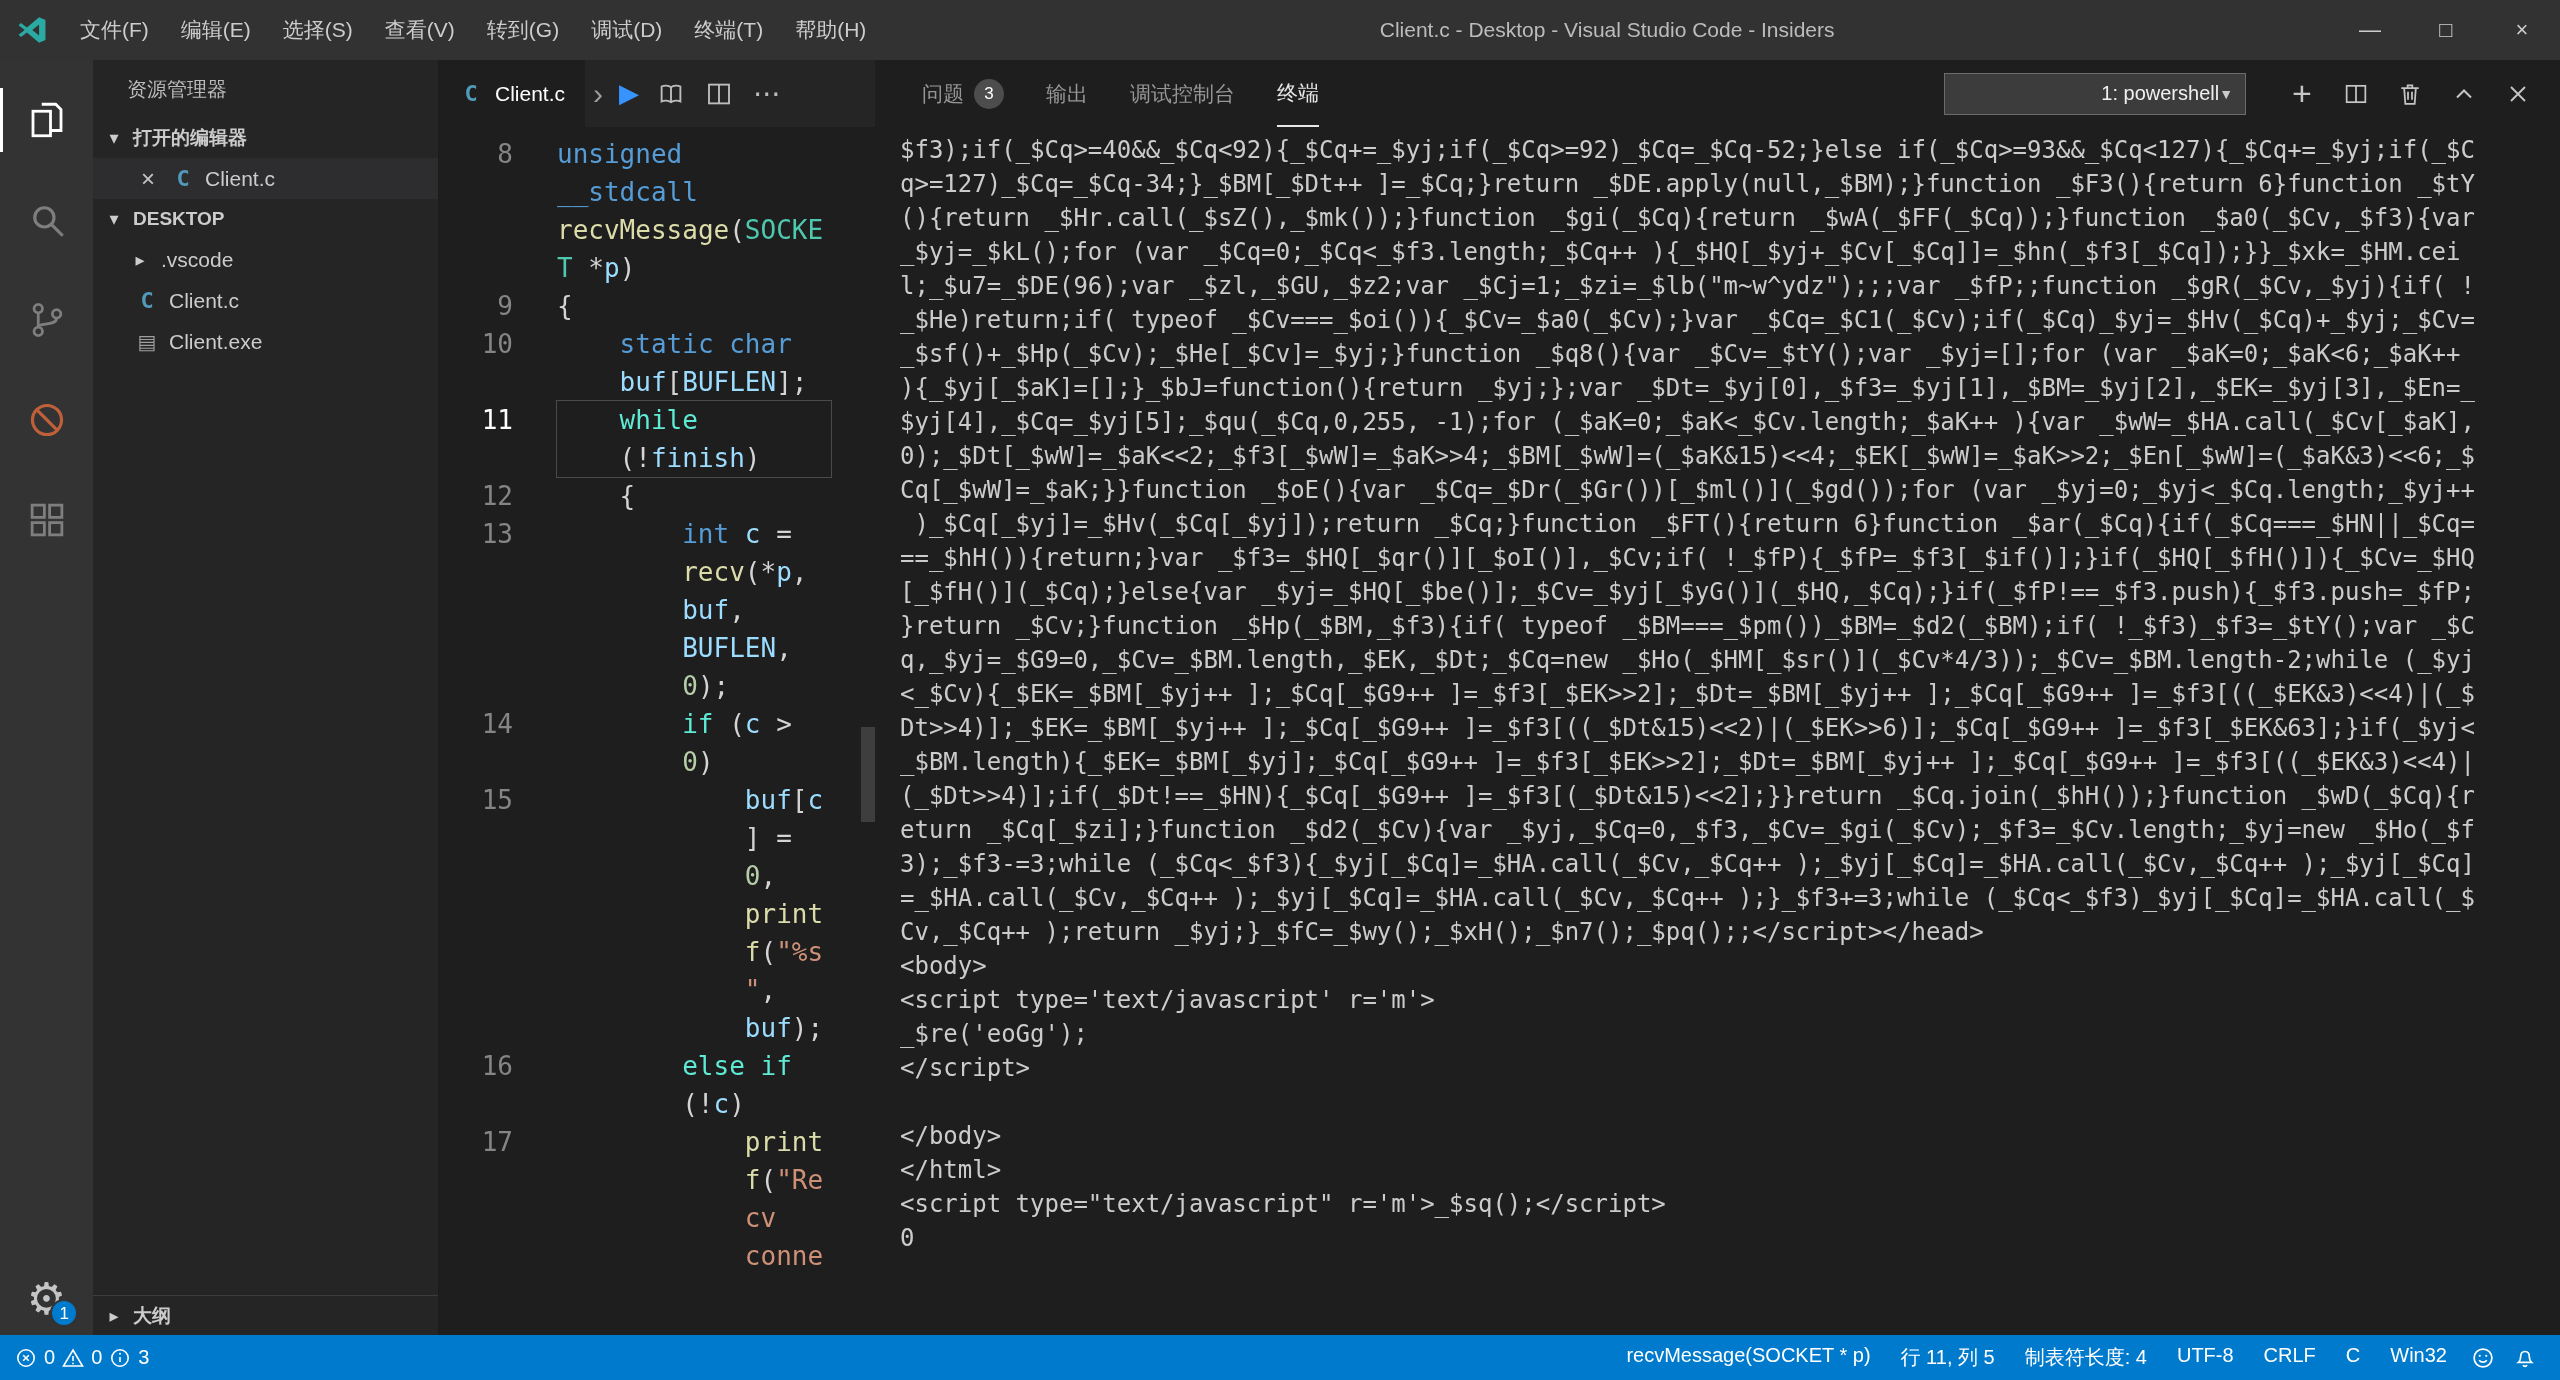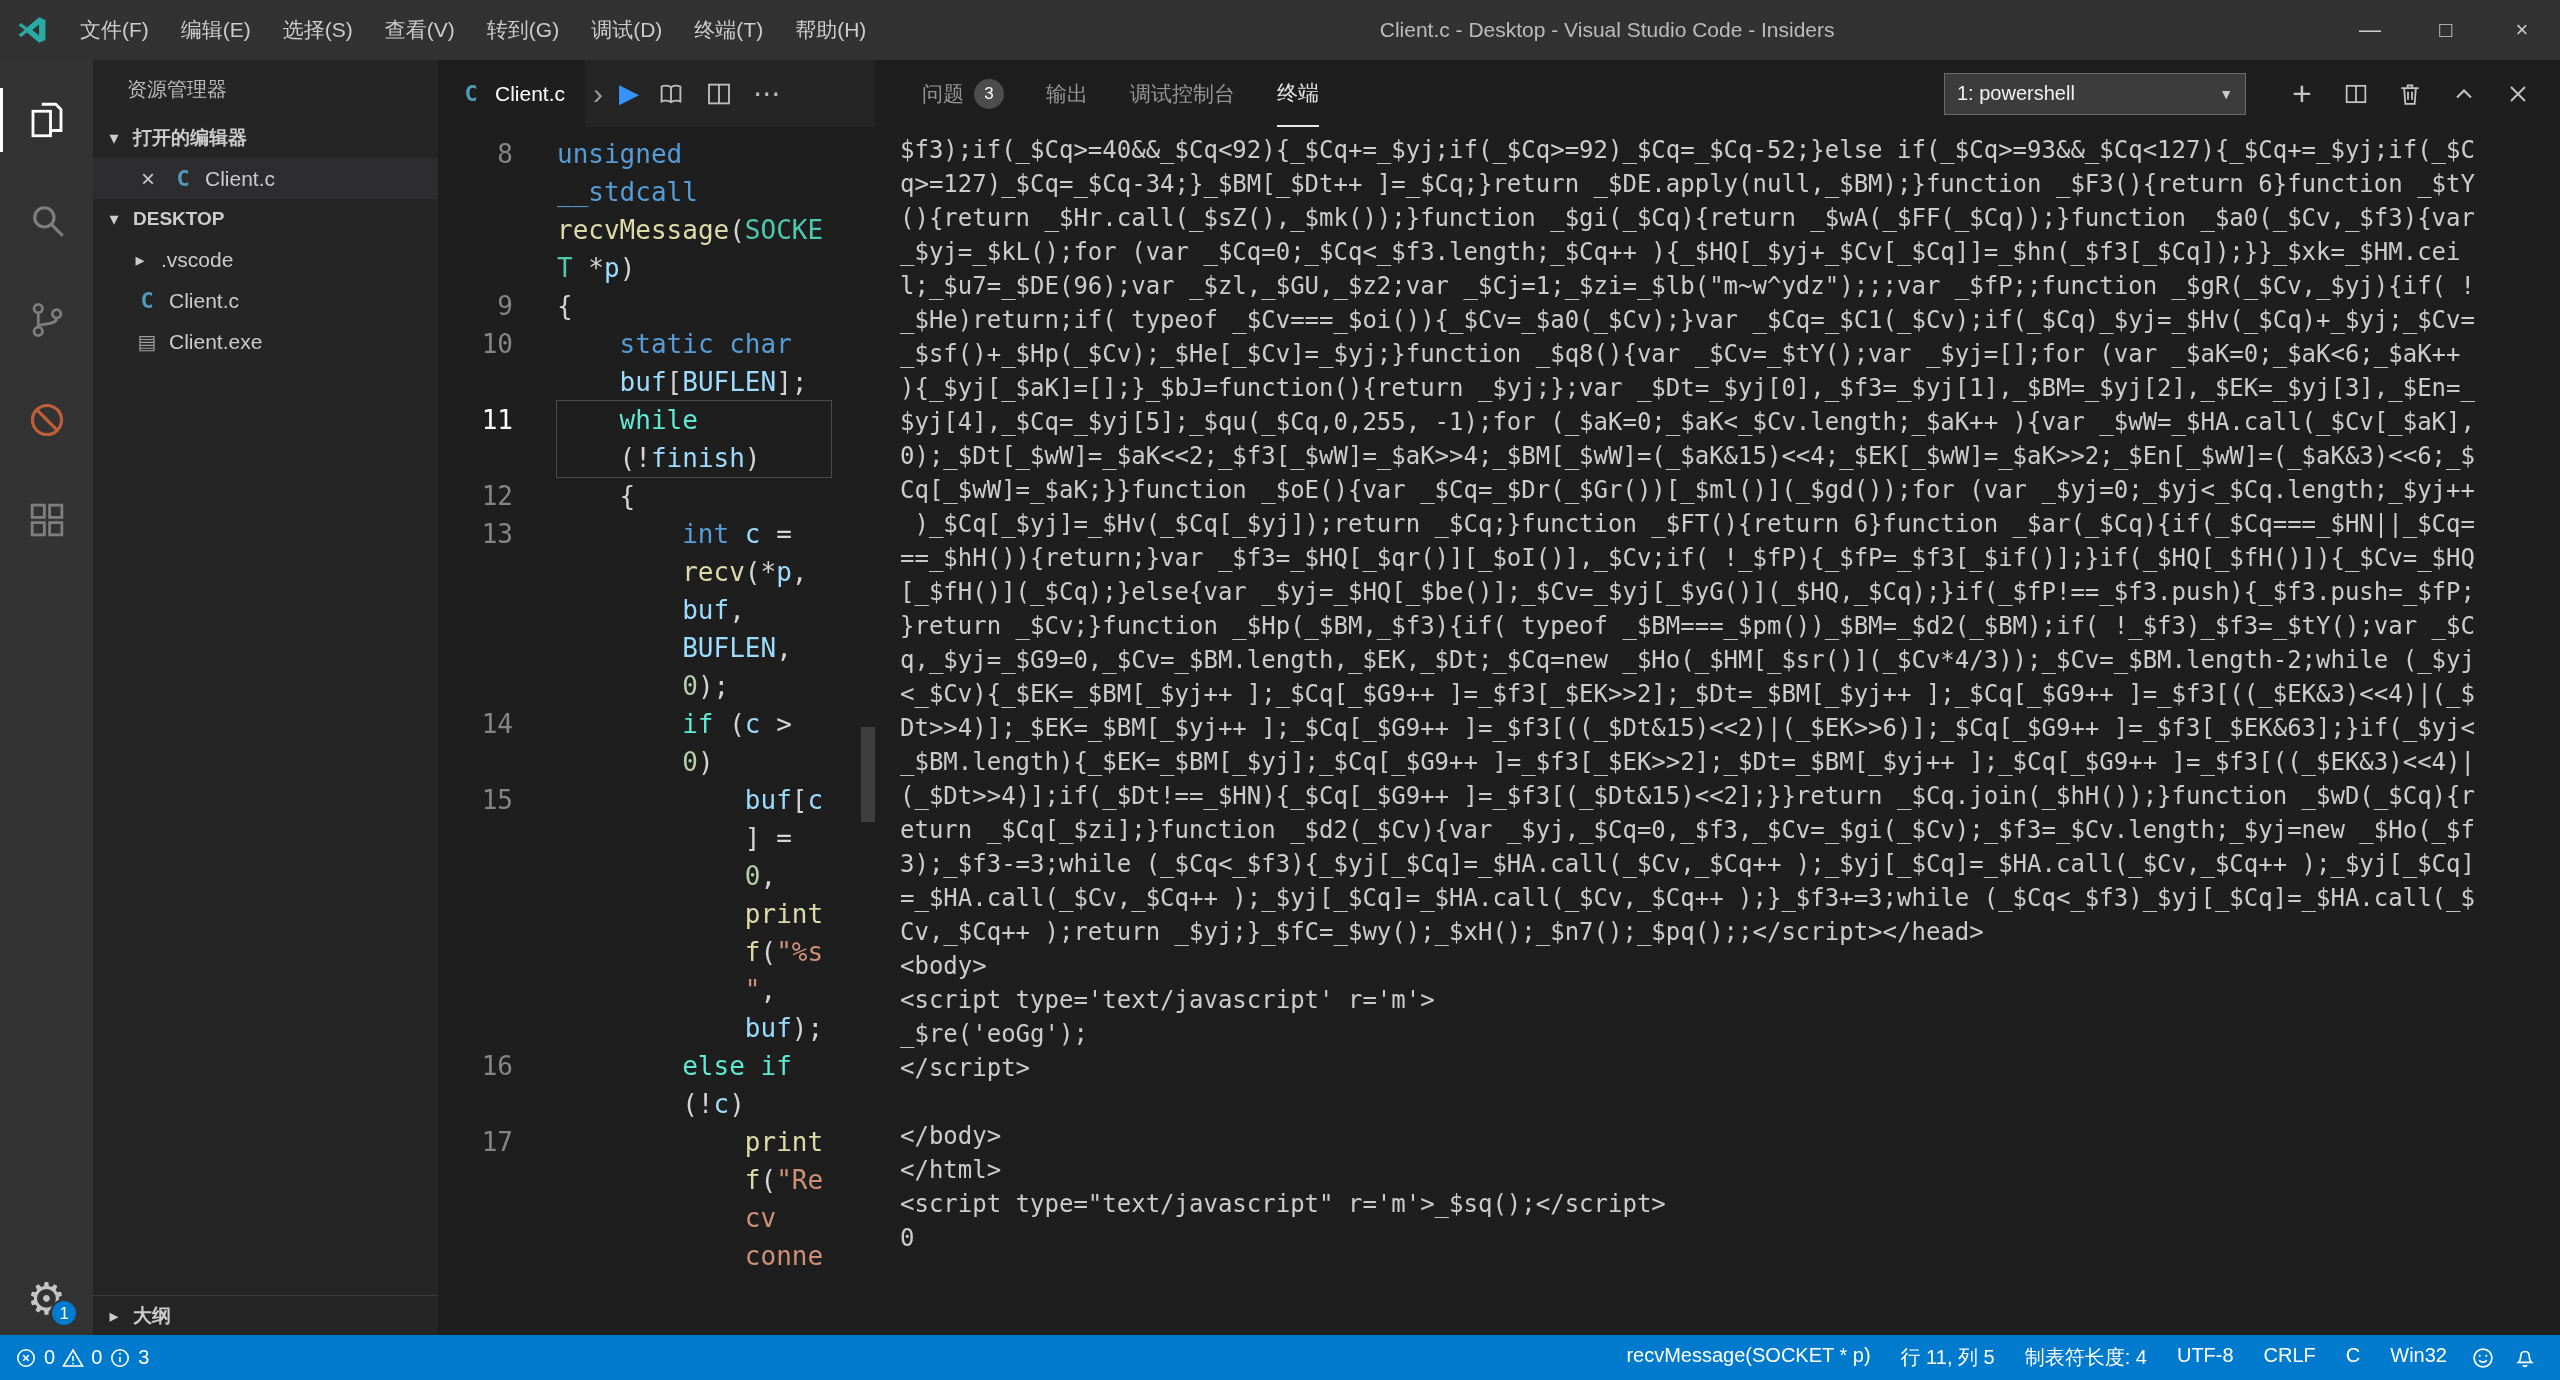--- a/index.html
+++ b/index.html
@@ -64,21 +64,21 @@
   .ed-thumb { position:absolute; top:600px; height:95px; width:14px; background:#5a5a5a; opacity:.55; }
   
   .panel { flex:1; min-width:0; background:#1e1e1e; display:flex; flex-direction:column; }
   .panelbar { height:67px; flex:0 0 67px; display:flex; align-items:center; padding:0 20px 0 47px; }
   .panel-tab { font-size:21px; color:#969696; margin-right:42px; height:67px; display:flex; align-items:center; gap:10px; }
   .panel-tab.active { color:#e7e7e7; border-bottom:2px solid #e7e7e7; }
   .p-badge { background:#4d4d4d; color:#ffffff; border-radius:15px; min-width:30px; height:30px; padding:0 4px;
     display:flex; align-items:center; justify-content:center; font-size:17px; }
   .panel-actions { margin-left:auto; display:flex; align-items:center; gap:10px; }
   .term-select { width:302px; height:42px; background:#3c3c3c; border:1px solid #6b6b6b; color:#f0f0f0; font-size:20px;
-    display:flex; align-items:center; justify-content:space-between; padding:0 12px; margin-right:24px; }
+    display:flex; align-items:center; justify-content:flex-end; padding:0 12px; margin-right:24px; }
   .ts-arrow { font-size:14px; color:#cccccc; }
   .pa-icon { width:44px; height:44px; display:flex; align-items:center; justify-content:center; color:#c5c5c5; }
   .pa-icon svg { width:28px; height:28px; }
   .pa-plus { font-size:34px; font-weight:200; }
   .terminal { flex:1; padding:6px 0 0 25px; font-family:"DejaVu Sans Mono",monospace; font-size:24px; line-height:34px;
     color:#cccccc; overflow:hidden; }
   .term-line { white-space:pre; }
   .cursor { display:inline-block; width:13px; height:27px; background:#cccccc; vertical-align:-5px; margin-left:3px; }
   
   .statusbar { height:45px; background:#007acc; display:flex; align-items:center; color:#ffffff; font-size:20px; padding:0 14px; }

